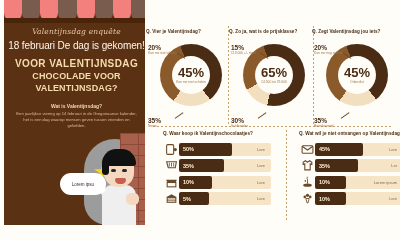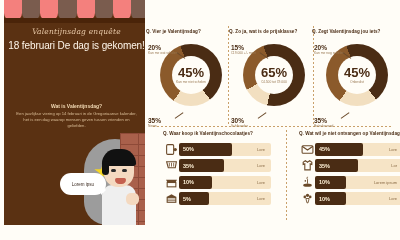--- a/index.html
+++ b/index.html
@@ -133,20 +133,24 @@
         <div class="scallop" style="background: rgb(244, 128, 125);"></div>
         <div class="scallop" style="background: rgb(122, 92, 78);"></div>
         <div class="scallop" style="background: rgb(244, 128, 125);"></div>
         <div class="scallop" style="background: rgb(122, 92, 78);"></div>
       </div>
     <div class="awning-base"></div>
 
     <div class="script-title">Valentijnsdag enquête</div>
     <div class="date-line">18 februari De dag is gekomen!</div>
 
+    <div class="headline">
+      <div>VOOR VALENTIJNSDAG</div>
+      <div class="l2">CHOCOLADE VOOR VALENTIJNSDAG?</div>
+    </div>
 
     <div class="sub-head">Wat is Valentijnsdag?</div>
     <div class="sub-body">Een jaarlijkse viering op 14 februari in de Gregoriaanse kalender, het is een dag waarop mensen geven tussen vrienden en geliefden.</div>
   </div>
 
   <div class="illus">
     <div class="illus-blob"></div>
     <div class="brick-wall"></div>
     <div class="spark"></div>
     <div class="body-shirt"></div>

